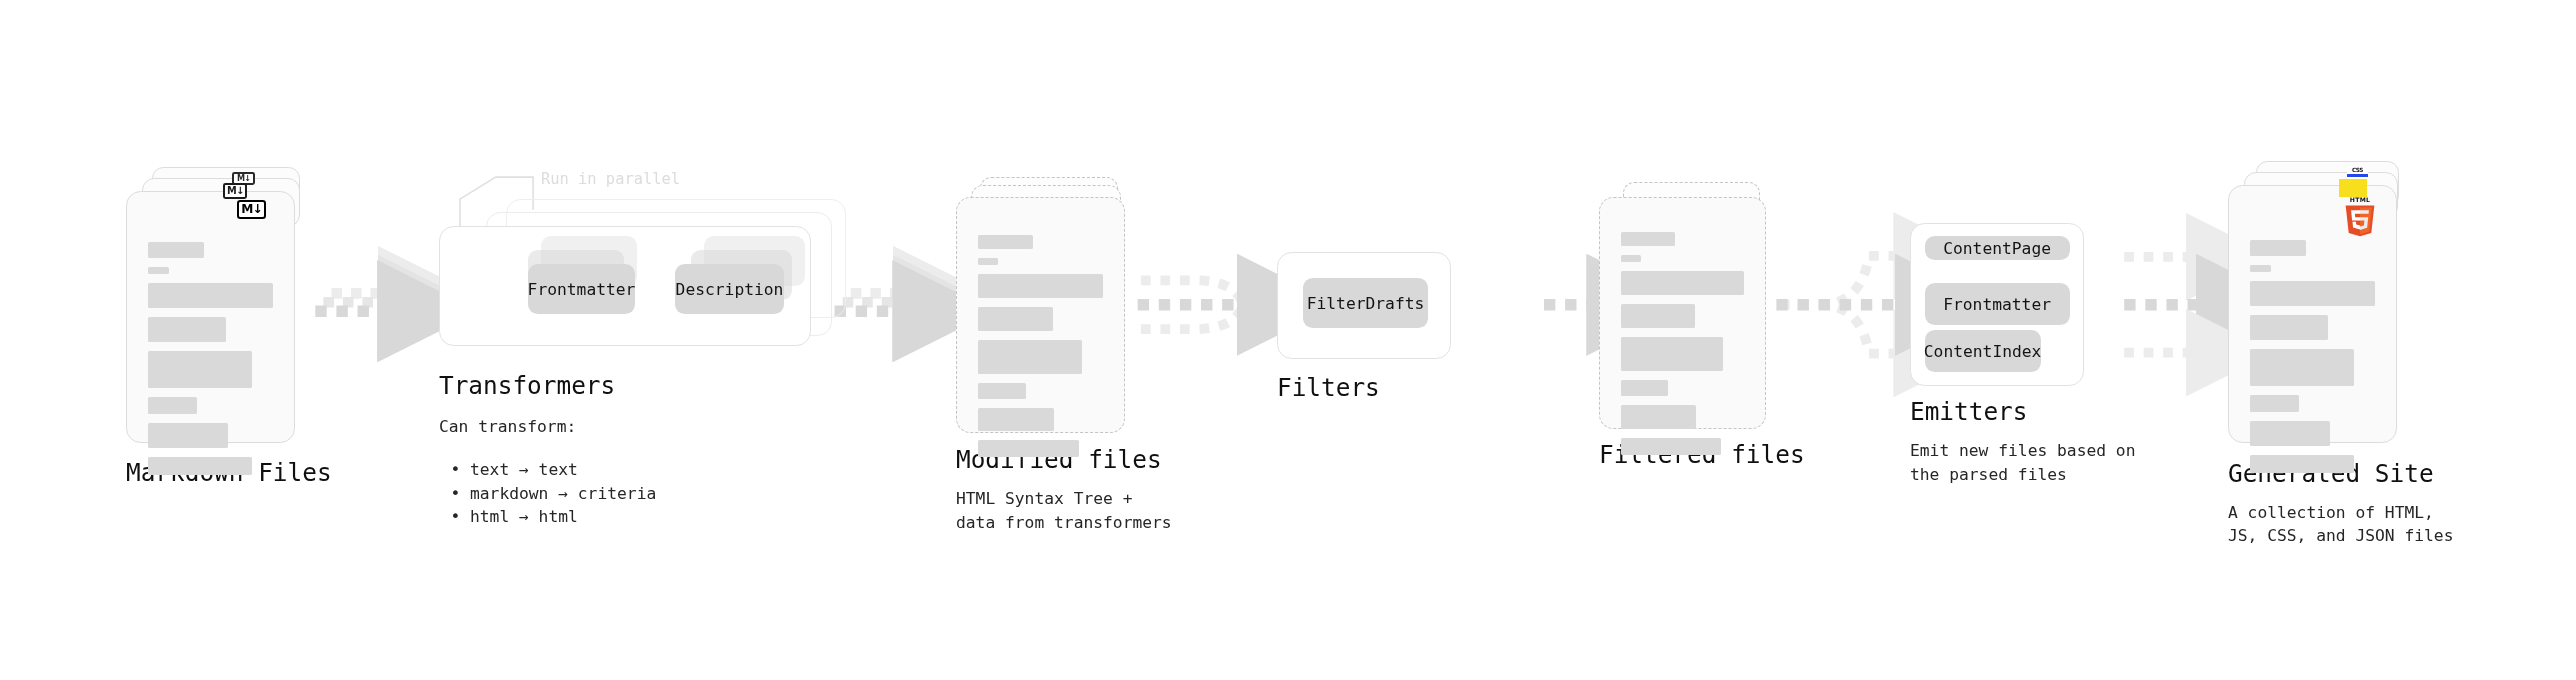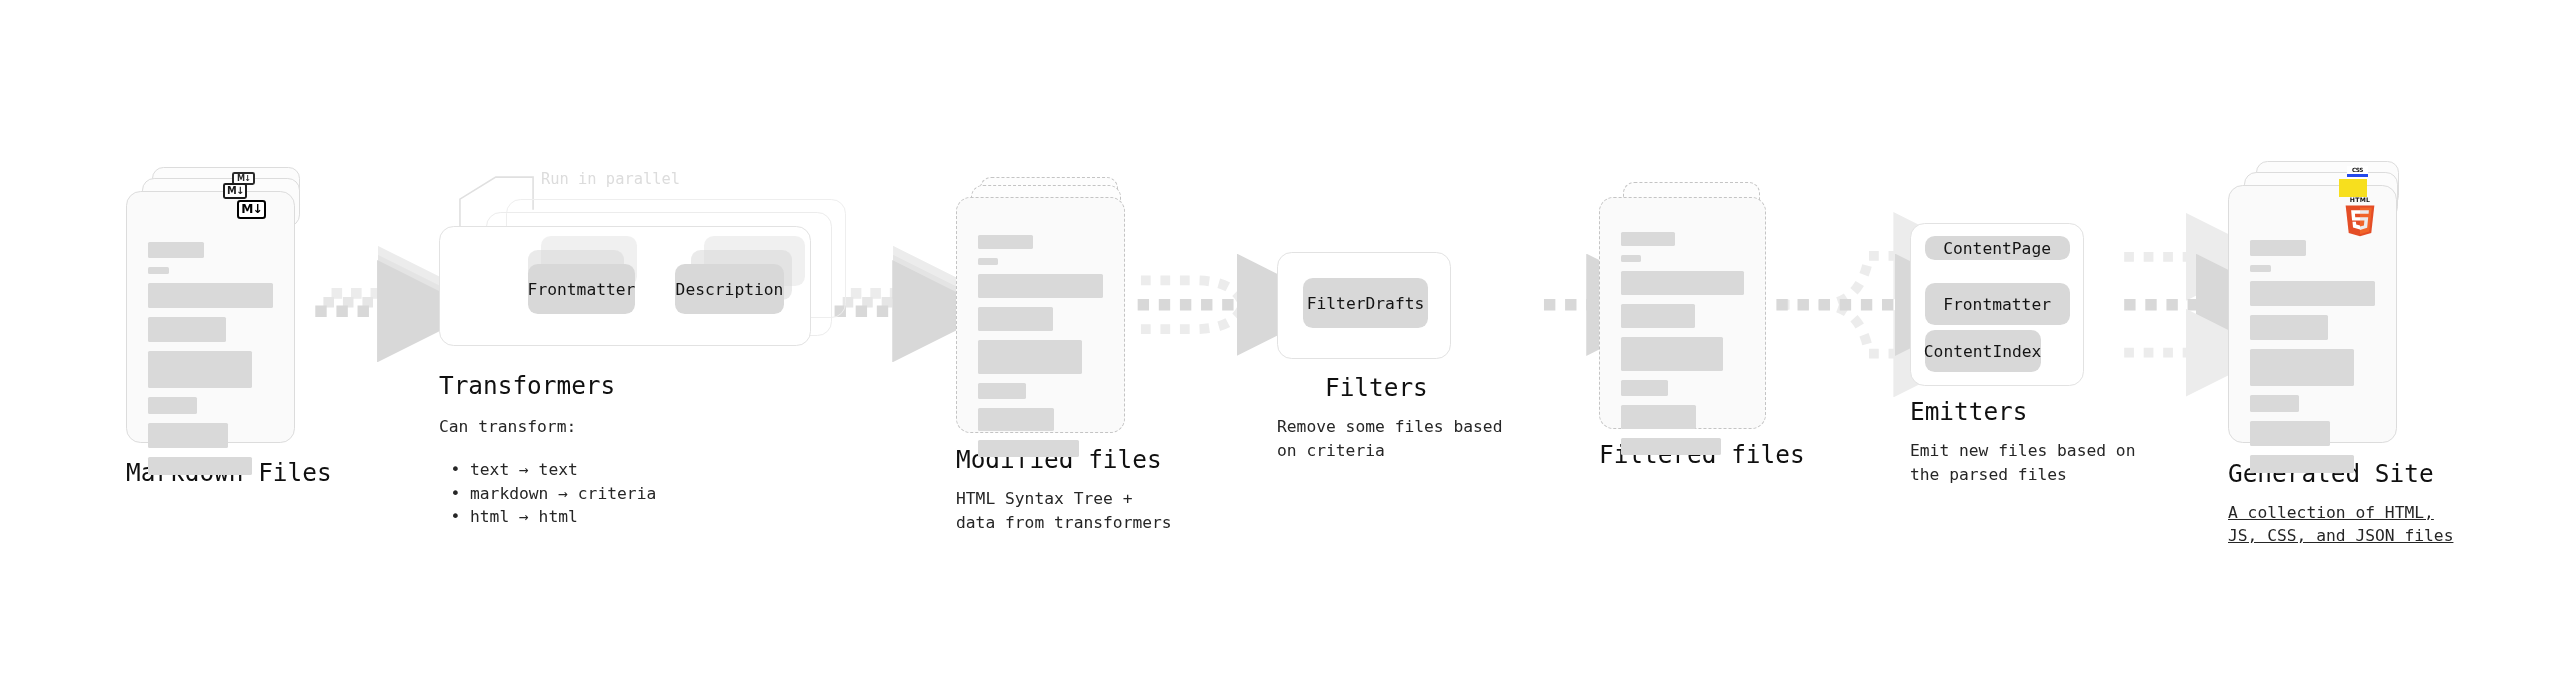--- a/index.html
+++ b/index.html
@@ -320,23 +320,21 @@
 data from transformers</div>
   </div>
 
   <div class="node" style="left:1277px; top:252px;">
     <div style="position:relative; width:187px; height:107px;">
       <div class="box" style="left:0; top:0; width:174px; height:107px;"></div>
       <div class="pill" style="left:26px; top:26px; width:125px; height:50px;">
         <span>FilterDrafts</span>
       </div>
     </div>
-    <div class="node-label" style="margin-top:14px;margin-left:48px;">Filters</div>
-    <div class="node-desc" style="margin-top:13px;">Remove some files based
-on criteria</div>
+    <div class="node-label" style="margin-top:14px;">Filters</div>
   </div>
 
   <div class="node" style="left:1599px; top:182px;">
     <div class="doc-stack" style="width:179px; height:247px;">
       <div class="doc-card dashed back2" style="left:24.4px; top:0px;  width:137px; height:37px; border-radius:11.4px;"></div>
       <div class="doc-card dashed front" style="left:0px;  top:14.6px; width:167px; height:232px;">
         <div class="doc-lines" style="top:34px;">
           <div class="doc-line" style="width:44%;  height:14.6px;"></div>
           <div class="doc-line" style="width:16%;  height:7.3px;"></div>
           <div class="doc-line" style="width:100%; height:23.6px;"></div>
@@ -399,18 +397,18 @@
           <path d="M5,14 L9.5,54 L26,59 L42.5,54 L47,14 Z" fill="#e44d26"></path>
           <path d="M26,17 L26,56 L39.5,52 L43.3,17 Z" fill="#f16529"></path>
           <path d="M26,31 L19,31 L18.6,26 L26,26 L26,21 L13,21 L14.4,36 L26,36 Z" fill="#fff"></path>
           <path d="M26,43 L20.5,41.6 L20.1,37.5 L15,37.5 L15.8,46 L26,49 Z" fill="#fff"></path>
           <path d="M26,36 L32.4,36 L31.8,43 L26,44.5 L26,49.6 L36.5,46.6 L38,31 L26,31 Z" fill="#ebebeb"></path>
           <path d="M26,21 L26,26 L38.6,26 L39,21 Z" fill="#ebebeb"></path>
         </svg>
       </div>
     </div>
     <div class="node-label" style="margin-top:14.6px;">Generated Site</div>
-    <div class="node-desc" style="margin-top:13px;text-decoration:underline;">A collection of HTML,
+    <div class="node-desc" style="margin-top:13px;">A collection of HTML,
 JS, CSS, and JSON files</div>
   </div>
 
 </div>
 
 
 </body></html>

